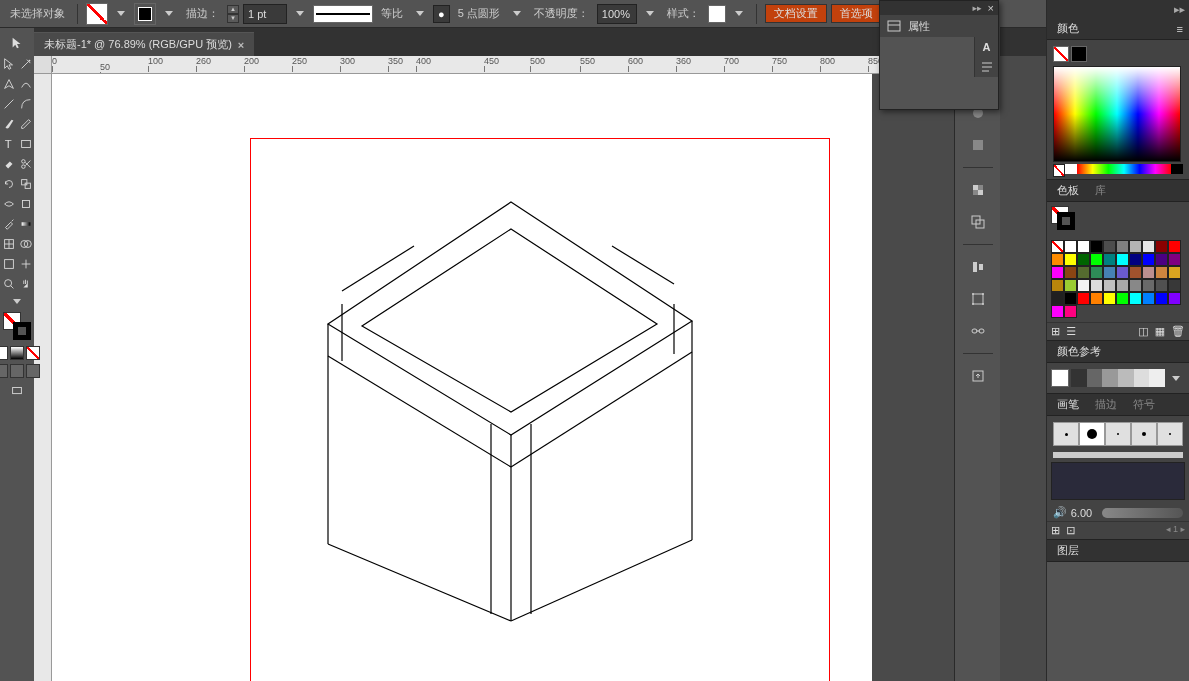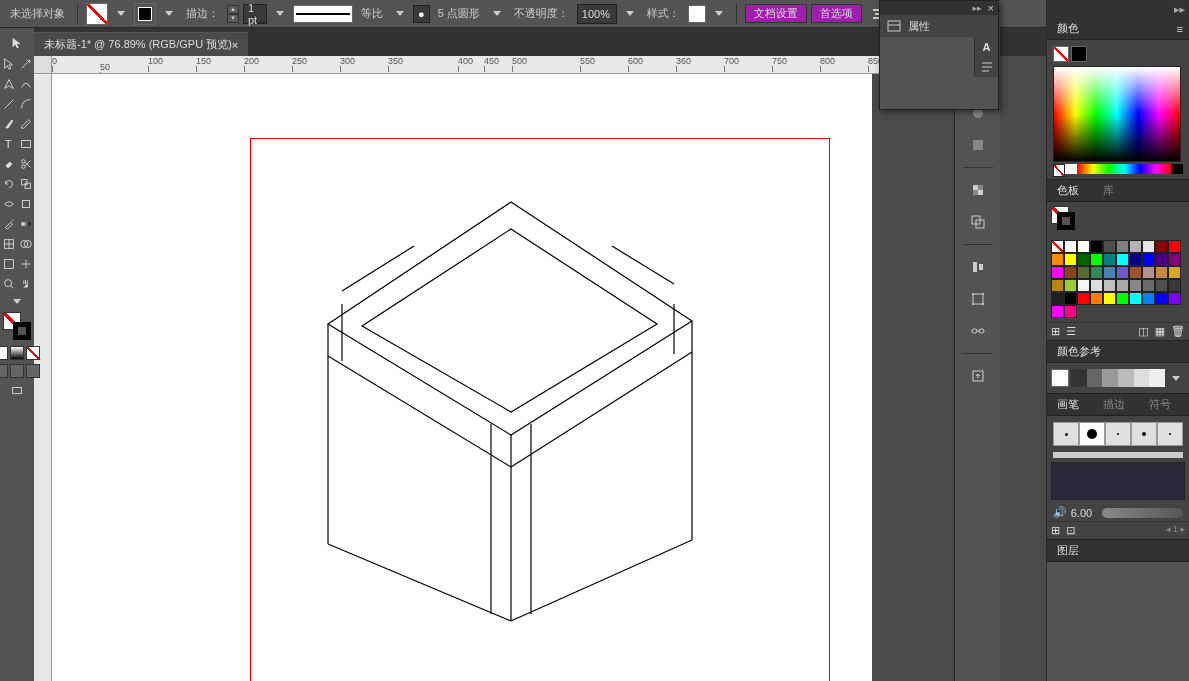--- a/index.html
+++ b/index.html
@@ -8,26 +8,26 @@
 
 .top-bar { height: 28px; background: #535353; display: flex; align-items: center; padding: 0 6px; gap: 4px; border-bottom: 1px solid #2a2a2a; }
 .top-label { color: #ccc; padding: 0 4px; }
 .fill-swatch { width: 22px; height: 22px; background: #fff; position: relative; border: 1px solid #666; }
 .fill-swatch.none::after { content:""; position:absolute; left:0; top:0; right:0; bottom:0; background: linear-gradient(to top right, transparent 45%, red 45%, red 55%, transparent 55%); }
 .fill-swatch.black { background: #000; }
 .dd { width: 18px; height: 22px; display:flex; align-items:center; justify-content:center; color:#ccc; }
 .input-box { background:#3a3a3a; border:1px solid #222; color:#ddd; height:20px; padding:0 4px; display:flex; align-items:center; }
 .stroke-preview { width: 60px; height:18px; background:#fff; border:1px solid #666; display:flex; align-items:center; }
 .stroke-line { height:2px; background:#000; width:100%; margin:0 2px; }
-.btn-flat { background:#a21caf; border:1px solid #333; padding:0 8px; color:#ddd; height:19px; display:flex; align-items:center; }
+.btn-flat { background:#c2410c; border:1px solid #333; padding:0 8px; color:#ddd; height:19px; display:flex; align-items:center; }
 .vsep { width:1px; height:20px; background:#333; margin:0 4px; }
 
 
 .tab-bar { height: 28px; background: #323232; display:flex; align-items:flex-end; padding-left: 34px; }
-.doc-tab { background:#4a4a4a; padding:4px 10px; color:#ddd; display:flex; align-items:center; gap:0; border-top:1px solid #555; }
+.doc-tab { background:#4a4a4a; padding:4px 10px; color:#ddd; display:flex; align-items:center; gap:6px; border-top:1px solid #555; }
 .tab-x { color:#bbb; font-weight:bold; }
 
 
 .main { position:absolute; top:56px; left:0; right:0; bottom:0; display:flex; }
 .left-tools { width:34px; background:#535353; display:flex; flex-direction:column; align-items:center; padding-top:4px; gap:0; position:absolute; left:0; top:28px; bottom:0; z-index:5; }
 .tool-row { display:flex; width:34px; }
 .tool-btn { width:17px; height:20px; display:flex; align-items:center; justify-content:center; color:#ddd; position:relative; }
 .tool-btn.wide { width:34px; height:22px; }
 .tool-btn svg { width:14px; height:14px; }
 
@@ -41,21 +41,21 @@
 .artboard { position:absolute; left:0; top:0; width:820px; height:700px; background:#fff; }
 .red-rect { position:absolute; border:1.5px solid red; }
 .cube-svg { position:absolute; }
 
 
 .right-dock-strip { position:absolute; right:189px; top:0; width:46px; bottom:0; background:#535353; border-left:1px solid #2a2a2a; display:flex; flex-direction:column; align-items:center; padding-top:24px; gap:8px; }
 .dock-icon { width:28px; height:24px; display:flex; align-items:center; justify-content:center; color:#ccc; }
 .dock-sep { height:1px; width:30px; background:#333; margin:2px 0; }
 
 .right-panels { position:absolute; right:0; top:0; width:143px; bottom:0; background:#535353; border-left:1px solid #2a2a2a; display:flex; flex-direction:column; }
-.panel-header { height:22px; background:#323232; display:flex; align-items:center; padding:0 6px; gap:16px; border-bottom:1px solid #222; }
+.panel-header { height:22px; background:#323232; display:flex; align-items:center; padding:0 6px; gap:8px; border-bottom:1px solid #222; }
 .panel-tab { color:#ddd; padding:2px 4px; }
 .panel-tab.inactive { color:#888; }
 .panel-body { background:#434343; border-bottom:1px solid #222; }
 
 .color-picker { height:140px; position:relative; padding:6px; }
 .picker-swatches { display:flex; gap:2px; margin-bottom:4px; }
 .picker-swatches .sw { width:16px; height:16px; border:1px solid #666; }
 .spectrum { width:128px; height:96px; background: linear-gradient(to bottom, rgba(255,255,255,1) 0%, rgba(255,255,255,0) 50%, rgba(0,0,0,0) 50%, rgba(0,0,0,1) 100%), linear-gradient(to right, #ff0000, #ffff00, #00ff00, #00ffff, #0000ff, #ff00ff, #ff0000); border:1px solid #222; }
 .spectrum-bottom { display:flex; height:10px; margin-top:2px; }
 .spectrum-bottom div { flex:1; }
@@ -118,21 +118,21 @@
     </span>
   <div class="fill-swatch black" style="box-shadow: inset 0 0 0 3px #535353, inset 0 0 0 4px #fff;"></div>
   <span class="dd">
       <span class="tri"></span>
     </span>
   <span class="top-label">描边：</span>
   <div class="stepper">
       <div>▴</div>
       <div>▾</div>
     </div>
-  <div class="input-box" style="width:24px;">1 pt</div>
+  <div class="input-box" style="width:44px;">1 pt</div>
   <span class="dd">
       <span class="tri"></span>
     </span>
   <div class="stroke-preview">
       <div class="stroke-line"></div>
     </div>
   <span class="top-label">等比</span>
   <span class="dd">
       <span class="tri"></span>
     </span>
@@ -372,28 +372,28 @@
     </div>
 </div>
 
 <div class="main">
   <div class="canvas-wrap">
     <div class="ruler-corner"></div>
     <div class="ruler-h" id="ruler-h">
         <div class="tick" style="left: 18px;">0</div>
         <div class="tick" style="left: 66px; margin-top: 6px;">50</div>
         <div class="tick" style="left: 114px;">100</div>
-        <div class="tick" style="left: 162px;">150</div>
+        <div class="tick" style="left: 162px;">260</div>
         <div class="tick" style="left: 210px;">200</div>
         <div class="tick" style="left: 258px;">250</div>
         <div class="tick" style="left: 306px;">300</div>
         <div class="tick" style="left: 354px;">350</div>
-        <div class="tick" style="left: 424px;">400</div>
+        <div class="tick" style="left: 382px;">400</div>
         <div class="tick" style="left: 450px;">450</div>
-        <div class="tick" style="left: 478px;">500</div>
+        <div class="tick" style="left: 496px;">500</div>
         <div class="tick" style="left: 546px;">550</div>
         <div class="tick" style="left: 594px;">600</div>
         <div class="tick" style="left: 642px;">360</div>
         <div class="tick" style="left: 690px;">700</div>
         <div class="tick" style="left: 738px;">750</div>
         <div class="tick" style="left: 786px;">800</div>
         <div class="tick" style="left: 834px;">850</div>
         <div class="tick" style="left: 882px;">900</div>
         <div class="tick" style="left: 930px;">950</div>
       </div>

